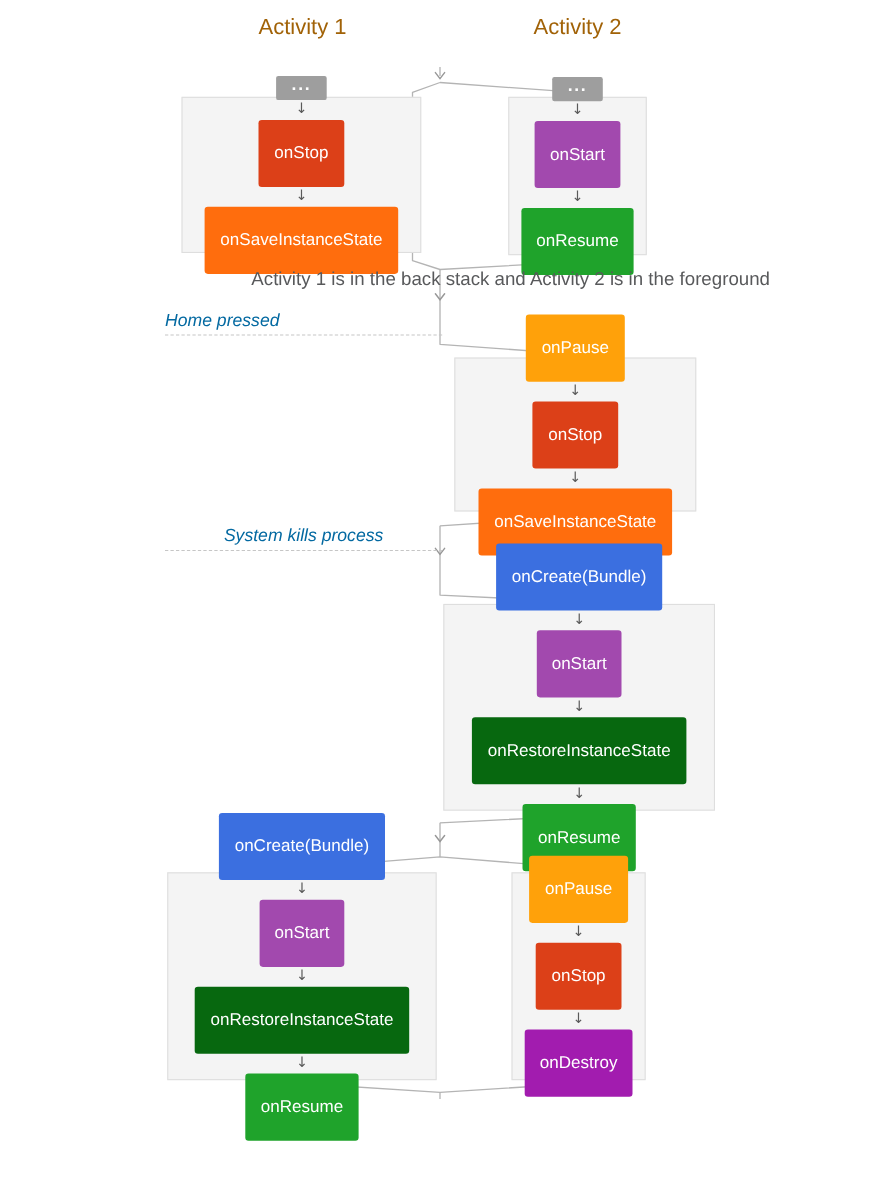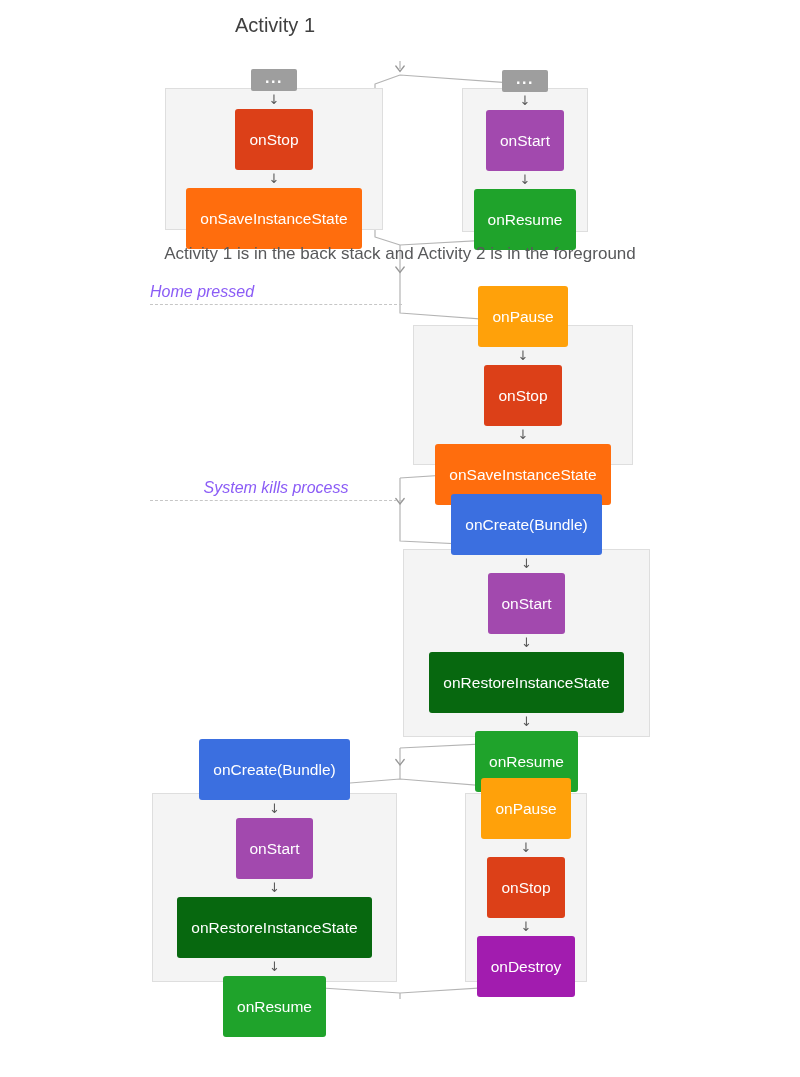--- a/index.html
+++ b/index.html
@@ -1,21 +1,21 @@
 <!DOCTYPE html>
 <html><head>
 <meta charset="utf-8">
 <style>
   html,body{margin:0;padding:0;background:#ffffff;}
   .stage{position:relative;width:800px;height:1077px;background:#ffffff;
          font-family:"Liberation Sans",sans-serif;overflow:hidden;}
   svg.connectors{position:absolute;left:0;top:0;width:800px;height:1077px;}
 
   .col-title{position:absolute;top:14px;width:200px;text-align:center;
-             font-size:20px;color:#404040;}
+             font-size:20px;color:#a16207;}
   .t1{left:175px;} .t2{left:425px;}
 
   .panel{position:absolute;background:#f4f4f4;border:1px solid #dedede;
          box-sizing:border-box;display:flex;flex-direction:column;
          align-items:center;justify-content:center;gap:1px;}
   .p1{left:165px;top:88px;width:218px;height:142px;}
   .p2{left:462px;top:88px;width:126px;height:144px;}
   .p3{left:413px;top:325px;width:220px;height:140px;}
   .p4{left:403px;top:549px;width:247px;height:188px;}
   .p5{left:152px;top:793px;width:245px;height:189px;}
@@ -23,24 +23,24 @@
 
   .step{color:#ffffff;font-size:15.5px;line-height:17px;padding:22px 14px;
         border-radius:3px;white-space:nowrap;}
   .gray-box{width:46px;height:30px;padding:0 0 5px 0;border-radius:2px;
             display:flex;align-items:center;justify-content:center;
             font-size:16px;letter-spacing:1.5px;font-weight:bold;}
   .arrow{font-size:13px;line-height:16px;color:#5a5a5a;
          font-family:"DejaVu Sans",sans-serif;}
 
   .caption{position:absolute;left:100px;top:244px;width:600px;
-           text-align:center;font-size:17px;color:#58595b;}
+           text-align:right;font-size:17px;color:#58595b;}
 
   .event{position:absolute;left:150px;width:252px;font-style:italic;
-         font-size:16px;color:#8b5cf6;padding-bottom:3px;
+         font-size:16px;color:#0369a1;padding-bottom:3px;
          border-bottom:1px dashed #c6c6c6;}
   .e-home{top:283px;} .e-kill{top:479px;text-align:center;} .e-reopen{top:507px;} .e-back{top:751px;}
 </style>
 </head>
 <body>
 
 <div class="stage">
 
   <svg class="connectors" viewBox="0 0 800 1077" fill="none">
     <g stroke="#b4b4b4" stroke-width="1.2" stroke-linejoin="round">
@@ -60,20 +60,21 @@
     </g>
     <g stroke="#979797" stroke-width="1.3" stroke-linecap="round">
       <path d="M395.8,66 L400,71.5 L404.2,66"></path>
       <path d="M395.8,267 L400,272.5 L404.2,267"></path>
       <path d="M395.8,498.5 L400,504 L404.2,498.5"></path>
       <path d="M395.8,759.5 L400,765 L404.2,759.5"></path>
     </g>
   </svg>
 
   <div class="col-title t1">Activity 1</div>
+  <div class="col-title t2">Activity 2</div>
 
   <div class="panel p1">
     <div class="step gray-box" style="background: rgb(158, 158, 158);">...</div>
     <div class="arrow">↓</div>
     <div class="step" style="background: rgb(220, 64, 24);">onStop</div>
     <div class="arrow">↓</div>
     <div class="step" style="background: rgb(255, 109, 13);">onSaveInstanceState</div>
   </div>
 
   <div class="panel p2">

